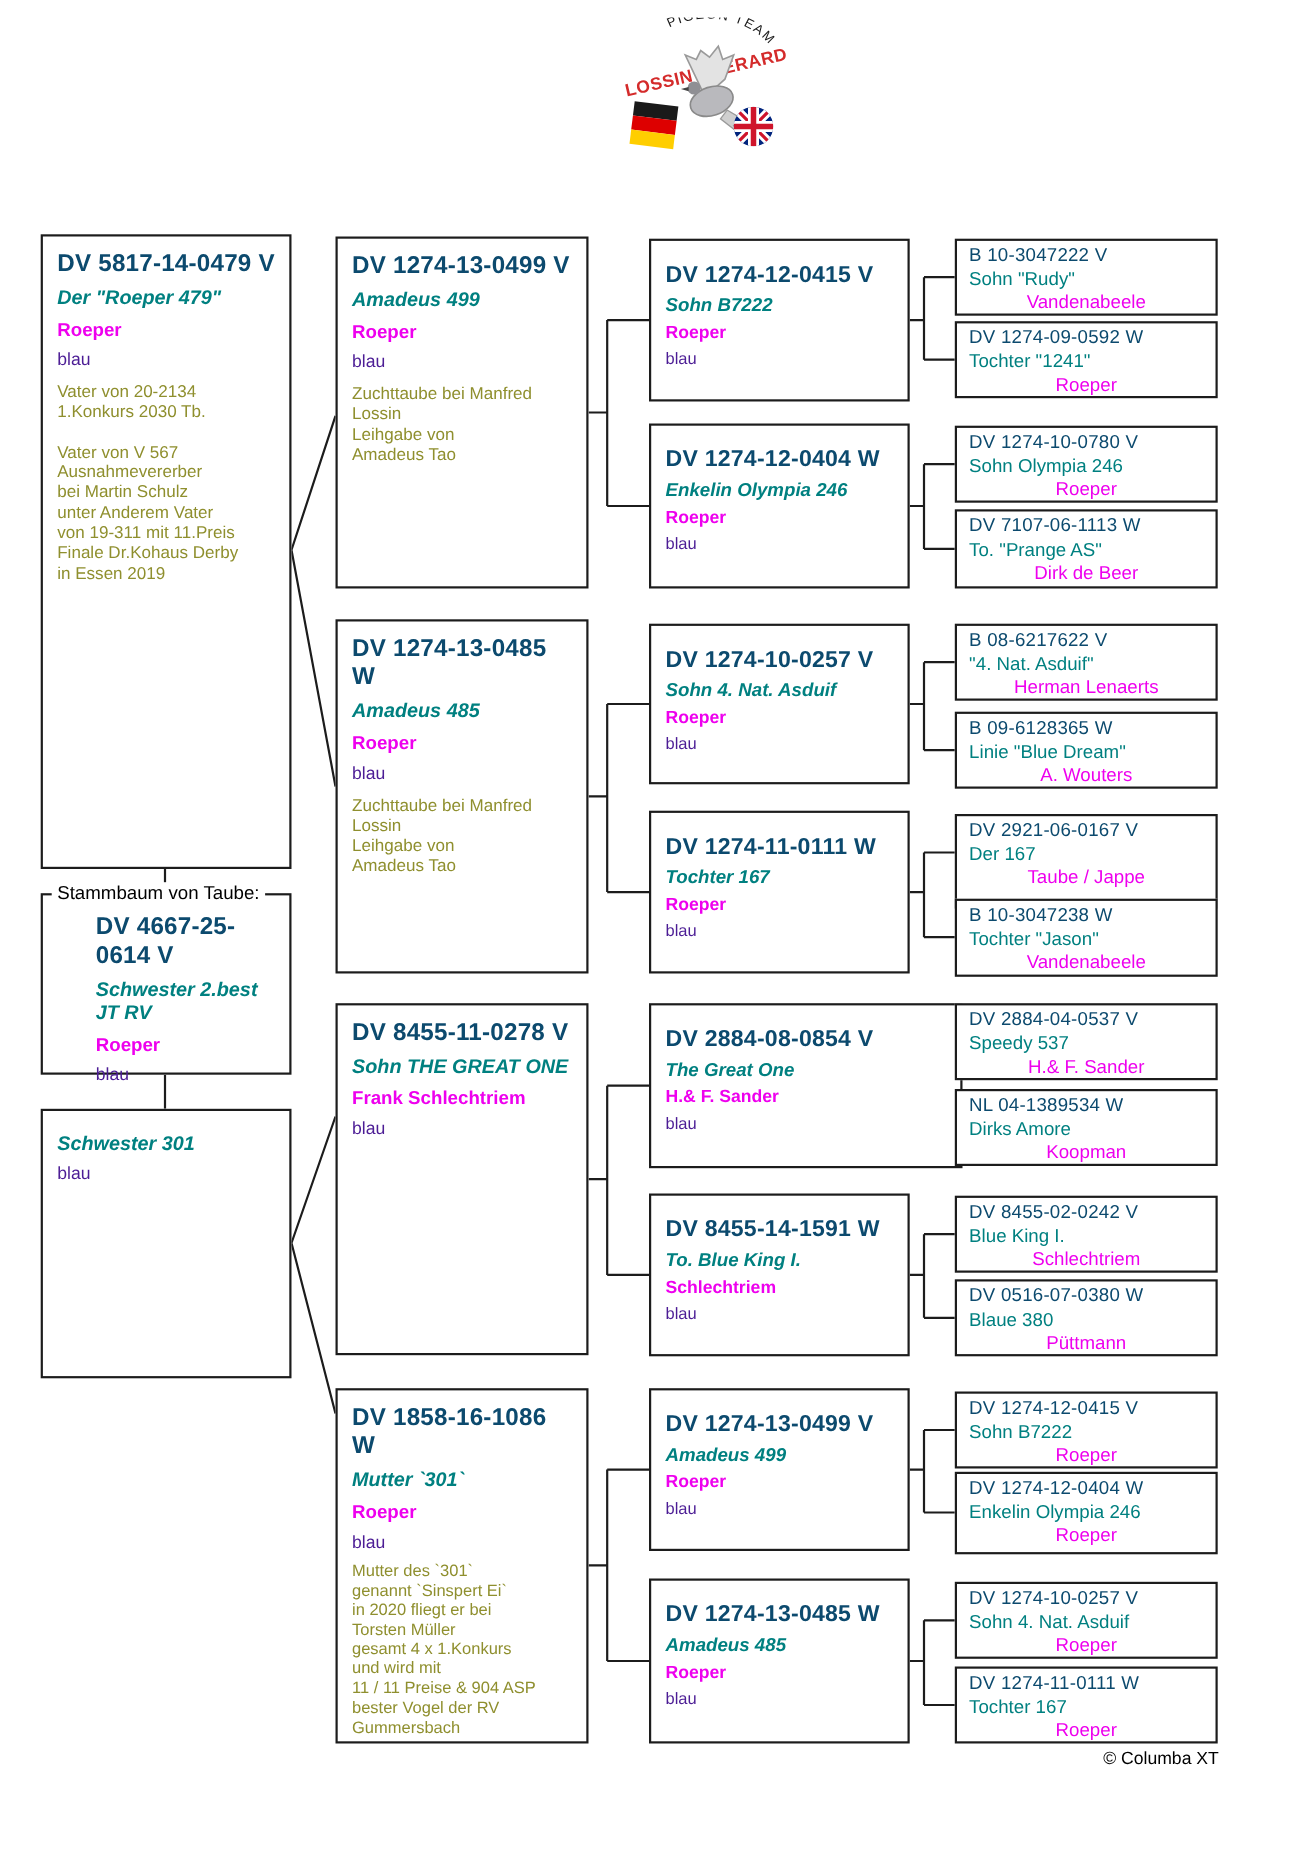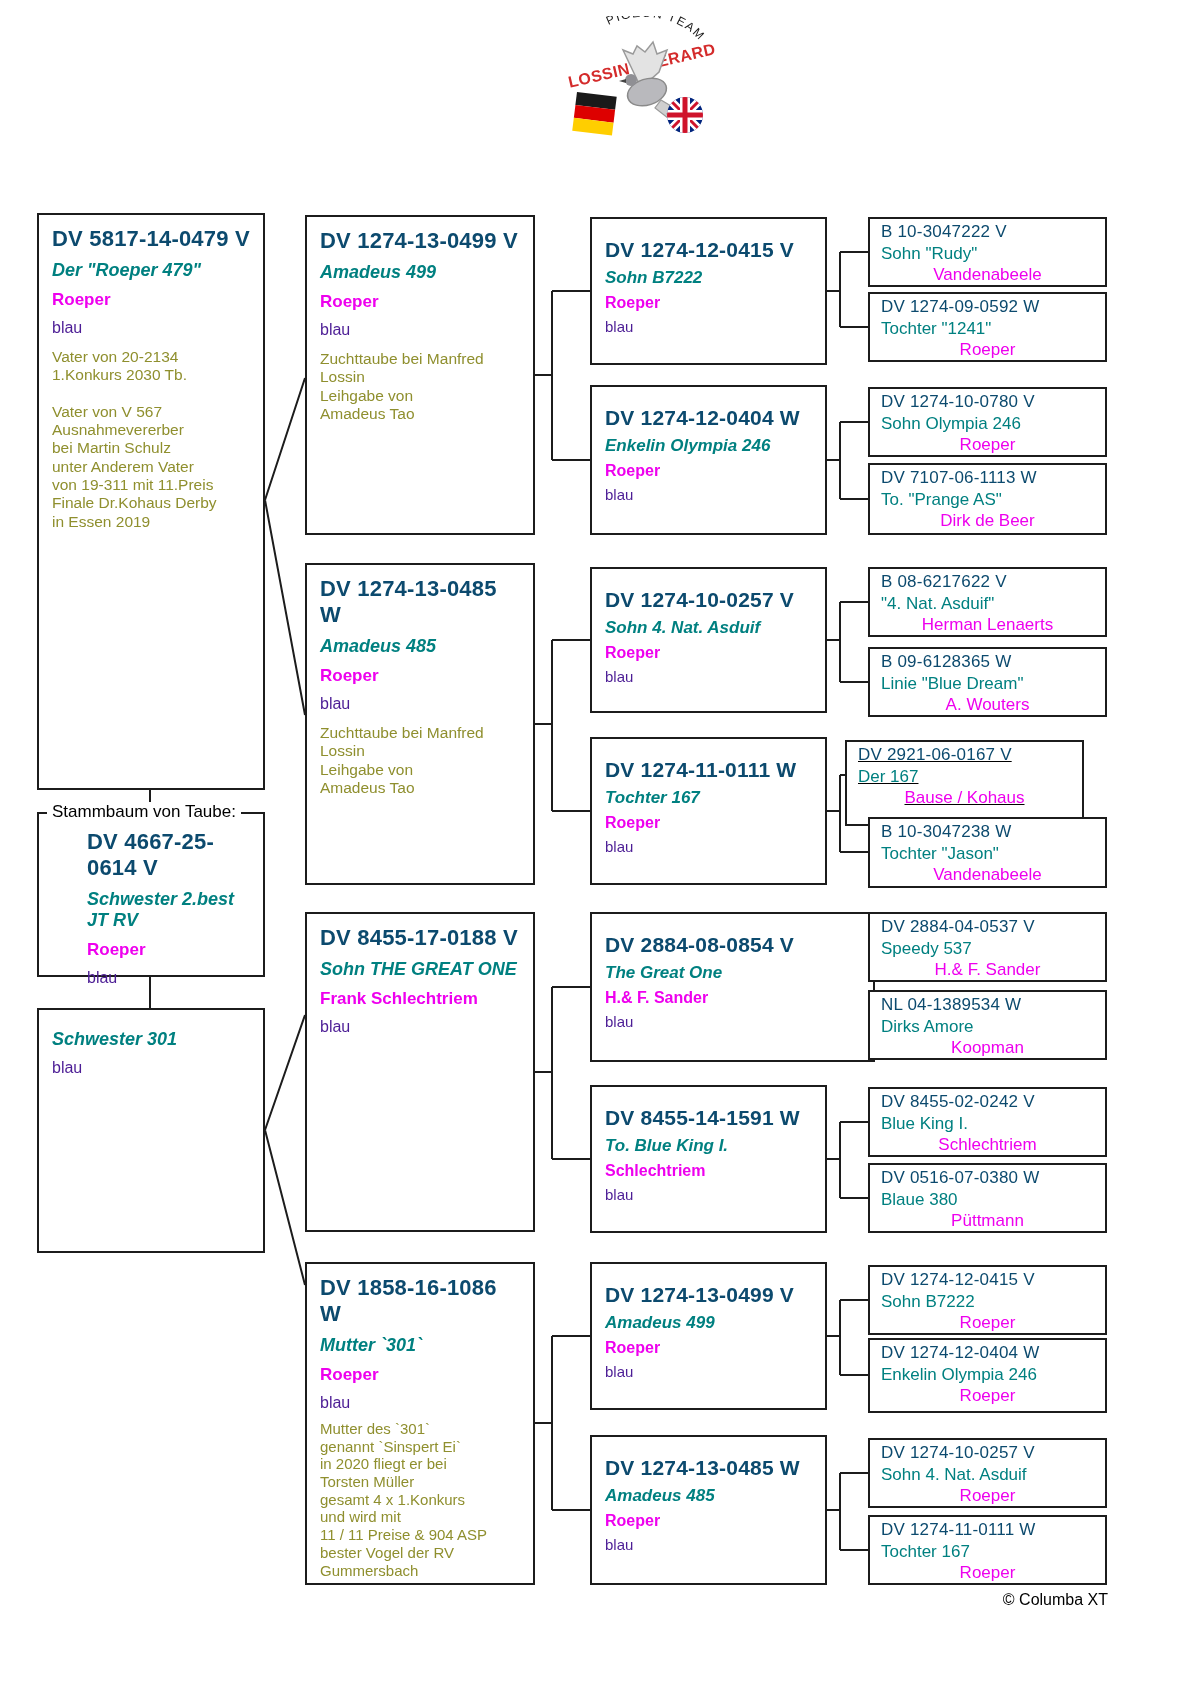--- a/index.html
+++ b/index.html
@@ -142,21 +142,21 @@
     <div class="ring">DV 1274-13-0485 W</div>
     <div class="pname">Amadeus 485</div>
     <div class="breeder">Roeper</div>
     <div class="colorline">blau</div>
     <div class="notes">Zuchttaube bei Manfred
 Lossin
 Leihgabe von
 Amadeus Tao</div>
   </div>
   <div class="pbox" style="left:305px;top:912px;width:230px;height:320px;">
-    <div class="ring">DV 8455-17-0188 V</div>
+    <div class="ring">DV 8455-11-0278 V</div>
     <div class="pname">Sohn THE GREAT ONE</div>
     <div class="breeder">Frank Schlechtriem</div>
     <div class="colorline">blau</div>
   </div>
   <div class="pbox" style="left:305px;top:1262px;width:230px;height:323px;">
     <div class="ring">DV 1858-16-1086 W</div>
     <div class="pname">Mutter `301`</div>
     <div class="breeder">Roeper</div>
     <div class="colorline">blau</div>
     <div class="notes" style="margin-top:8px;font-size:15px;">Mutter des `301`
@@ -242,24 +242,24 @@
   <div class="pbox small" style="left:868px;top:567px;width:239px;height:70px;">
     <div class="ring">B 08-6217622 V</div>
     <div class="pname">"4. Nat. Asduif"</div>
     <div class="breeder">Herman Lenaerts</div>
   </div>
   <div class="pbox small" style="left:868px;top:647px;width:239px;height:70px;">
     <div class="ring">B 09-6128365 W</div>
     <div class="pname">Linie "Blue Dream"</div>
     <div class="breeder">A. Wouters</div>
   </div>
-  <div class="pbox small" style="left:845px;top:740px;width:239px;height:86px;text-decoration:underline;">
+  <div class="pbox small" style="left:868px;top:740px;width:239px;height:86px;">
     <div class="ring">DV 2921-06-0167 V</div>
     <div class="pname">Der 167</div>
-    <div class="breeder">Bause / Kohaus</div>
+    <div class="breeder">Taube / Jappe</div>
   </div>
   <div class="pbox small" style="left:868px;top:817px;width:239px;height:71px;">
     <div class="ring">B 10-3047238 W</div>
     <div class="pname">Tochter "Jason"</div>
     <div class="breeder">Vandenabeele</div>
   </div>
   <div class="pbox small" style="left:868px;top:912px;width:239px;height:70px;">
     <div class="ring">DV 2884-04-0537 V</div>
     <div class="pname">Speedy 537</div>
     <div class="breeder">H.&amp; F. Sander</div>

